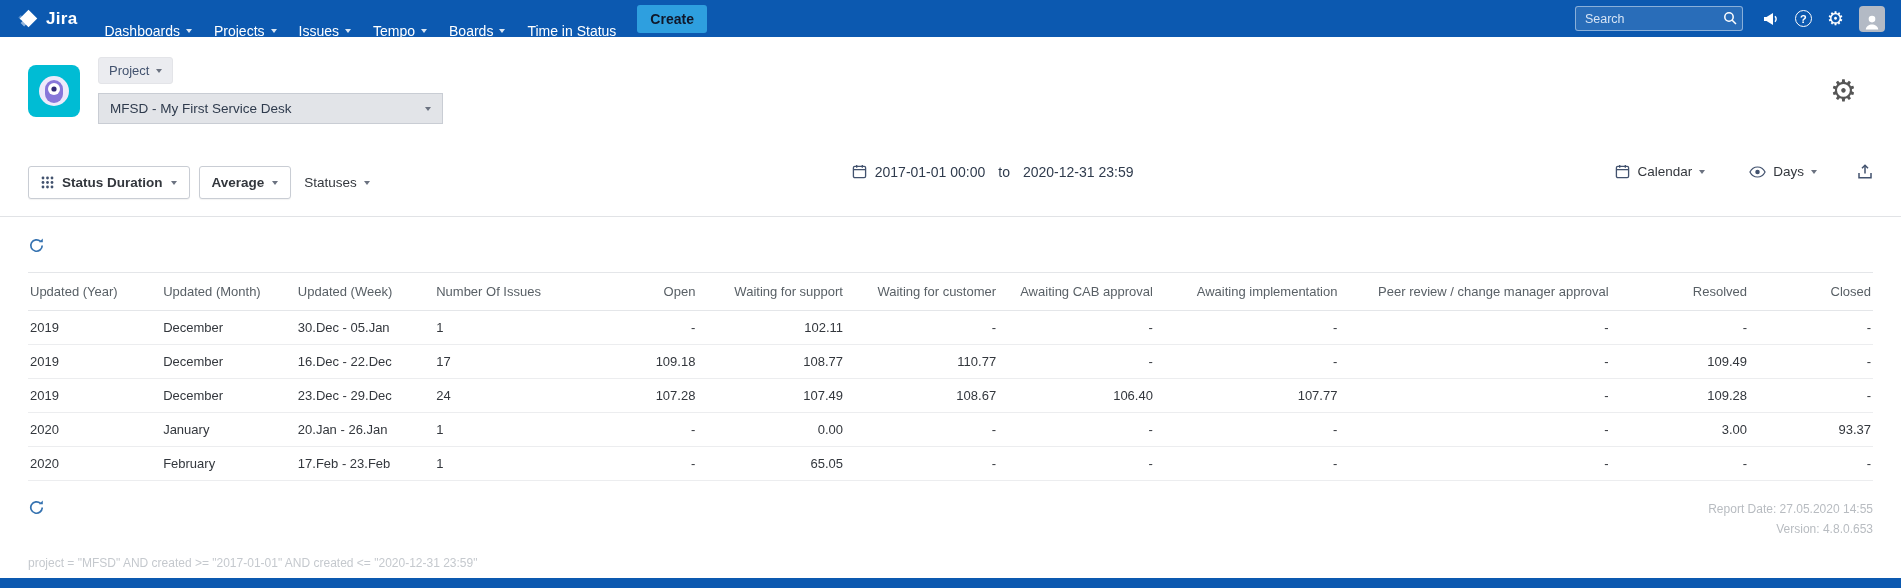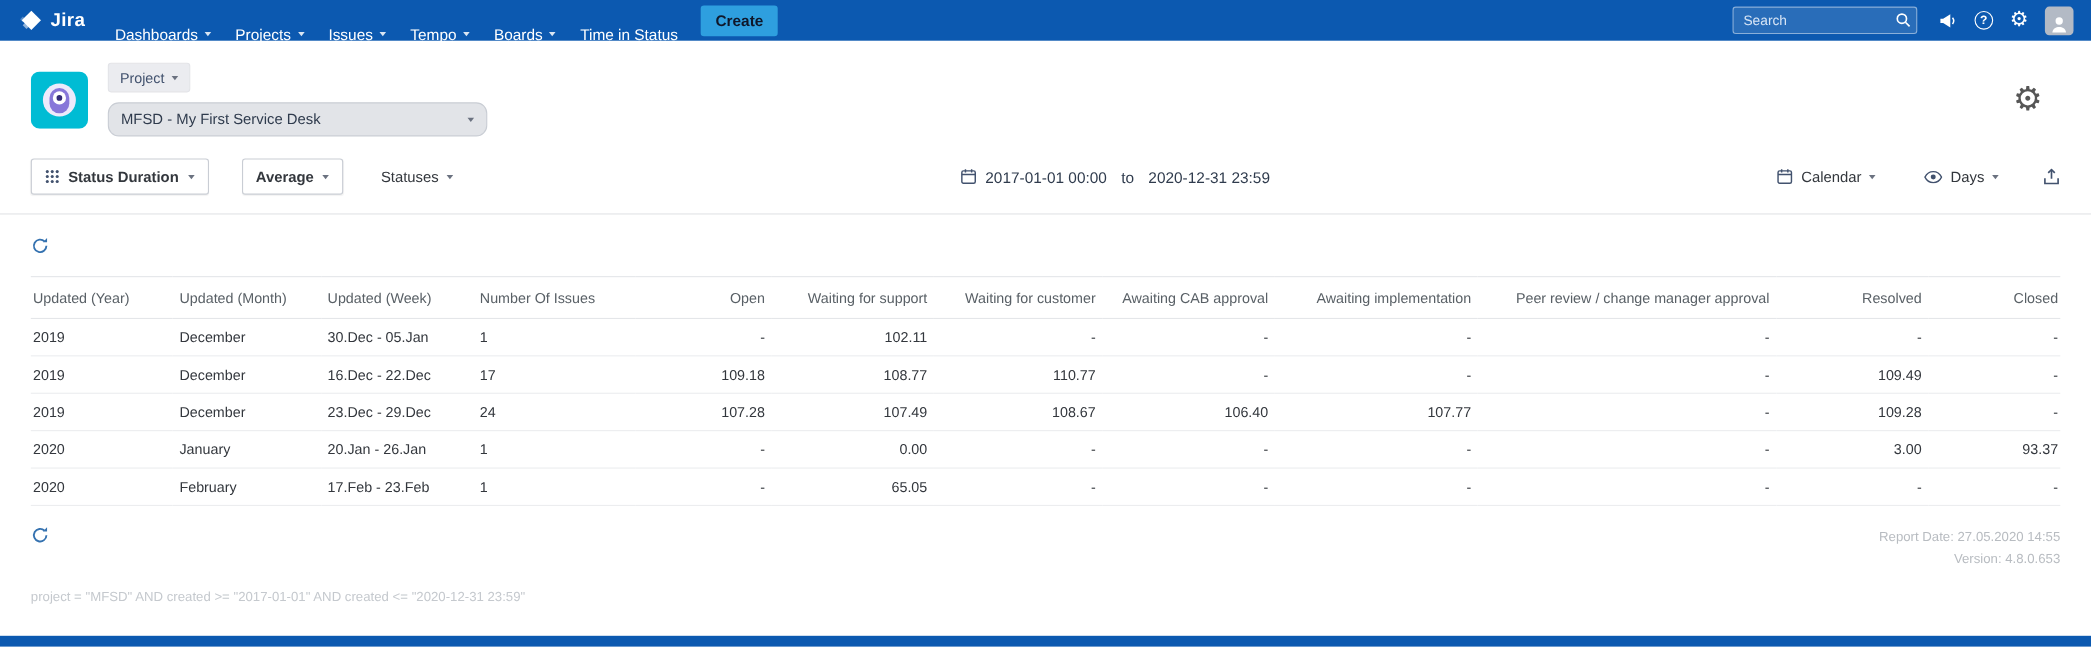--- a/index.html
+++ b/index.html
@@ -69,35 +69,35 @@
   .proj-avatar { cursor: pointer; }
   .proj-avatar svg { display: block; }
   .proj-controls { display: flex; flex-direction: column; gap: 9px; }
   .scope-btn {
     align-self: flex-start; display: inline-flex; align-items: center; gap: 7px;
     background: #EBECF0; border: 1px solid #E3E4E8; border-radius: 3px;
     font-family: inherit; padding: 5px 10px; font-size: 13px; color: #42526E; cursor: pointer;
   }
   .proj-select {
     display: flex; align-items: center; justify-content: space-between;
-    width: 345px; background: #E2E4E8; border: 1px solid #C9CDD4; border-radius: 10px;
+    width: 345px; background: #E2E4E8; border: 1px solid #C9CDD4; border-radius: 0;
     padding: 7px 11px; font-size: 13.5px; color: #2F3B4D; cursor: pointer;
   }
   .header-gear {
     margin-left: auto; margin-right: 16px; align-self: center;
     font-size: 30px; line-height: 1; color: #565656; cursor: pointer;
   }
 
   
   .toolbar {
     display: flex; align-items: center;
     padding: 10px 28px 17px 28px;
     border-bottom: 1px solid #E1E3E6;
   }
-  .tb-left { display: flex; align-items: center; gap: 30px; }
+  .tb-left { display: flex; align-items: center; gap: 9px; margin-top: 22px; }
   .tb-btn {
     display: inline-flex; align-items: center; gap: 8px;
     background: #fff; border: 1px solid #C9CDD4; border-radius: 3px;
     font-family: inherit; padding: 8px 12px; font-size: 13.5px; font-weight: bold;
     color: #33373D; cursor: pointer; box-shadow: 0 1px 1px rgba(0,0,0,.05);
     white-space: nowrap;
   }
   .tb-plain {
     display: inline-flex; align-items: center; gap: 7px;
     font-size: 13.5px; color: #33373D; cursor: pointer; padding: 6px 4px; white-space: nowrap;

